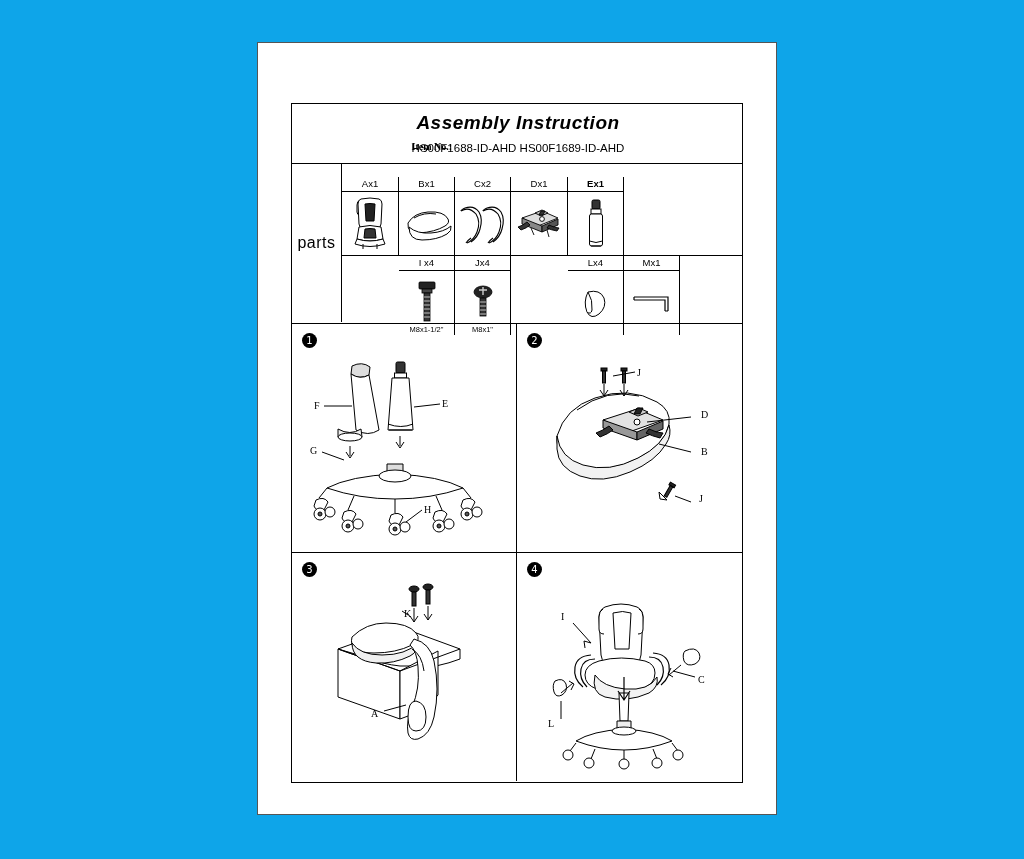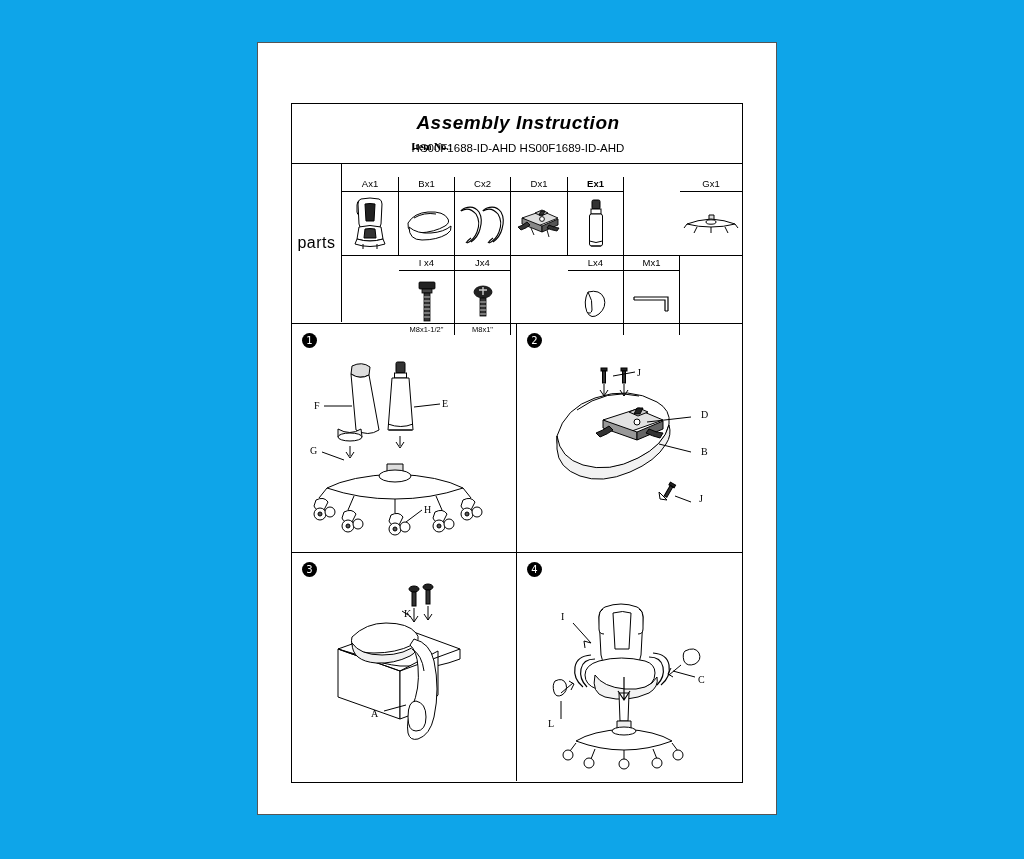--- a/index.html
+++ b/index.html
@@ -273,33 +273,20 @@
                     <rect x="5" y="13" width="10" height="5" fill="#fff"></rect>
                     <rect x="3.5" y="18" width="13" height="32" rx="2" fill="#fff"></rect>
                     <path d="M3.5 45 q6.5 3 13 0"></path>
                     <path d="M5 50 l10 0"></path>
                   </g>
                 </svg>
               </div>
             </div>
 
 
-            <div class="cell last" style="left:338px; width:62px;">
-              <div class="cell-head">Gx1</div>
-              <div class="cell-art">
-                <svg width="56" height="30" viewBox="0 0 56 30">
-                  <g fill="#fff" stroke="#000" stroke-width="1">
-                    <path d="M26 6 l5 0 l0 5 l-5 0 z" fill="#ddd"></path>
-                    <path d="M28 10 q-14 1 -24 5 q11 3 24 3 q13 0 24 -3 q-10 -4 -24 -5 z" fill="#fff"></path>
-                    <path d="M4 15 l-3 4 M52 15 l3 4 M14 18 l-3 6 M42 18 l3 6 M28 18 l0 6"></path>
-                    <ellipse cx="28" cy="13" rx="5" ry="2.2"></ellipse>
-                  </g>
-                </svg>
-              </div>
-            </div>
           </div>
 
           <div class="row2">
 
 
             <div class="cell" style="left:57px; width:56px;">
               <div class="cell-head">I x4</div>
               <div class="cell-art">
                 <svg width="22" height="48" viewBox="0 0 22 48">
                   <g fill="#222" stroke="#000" stroke-width="0.8">

